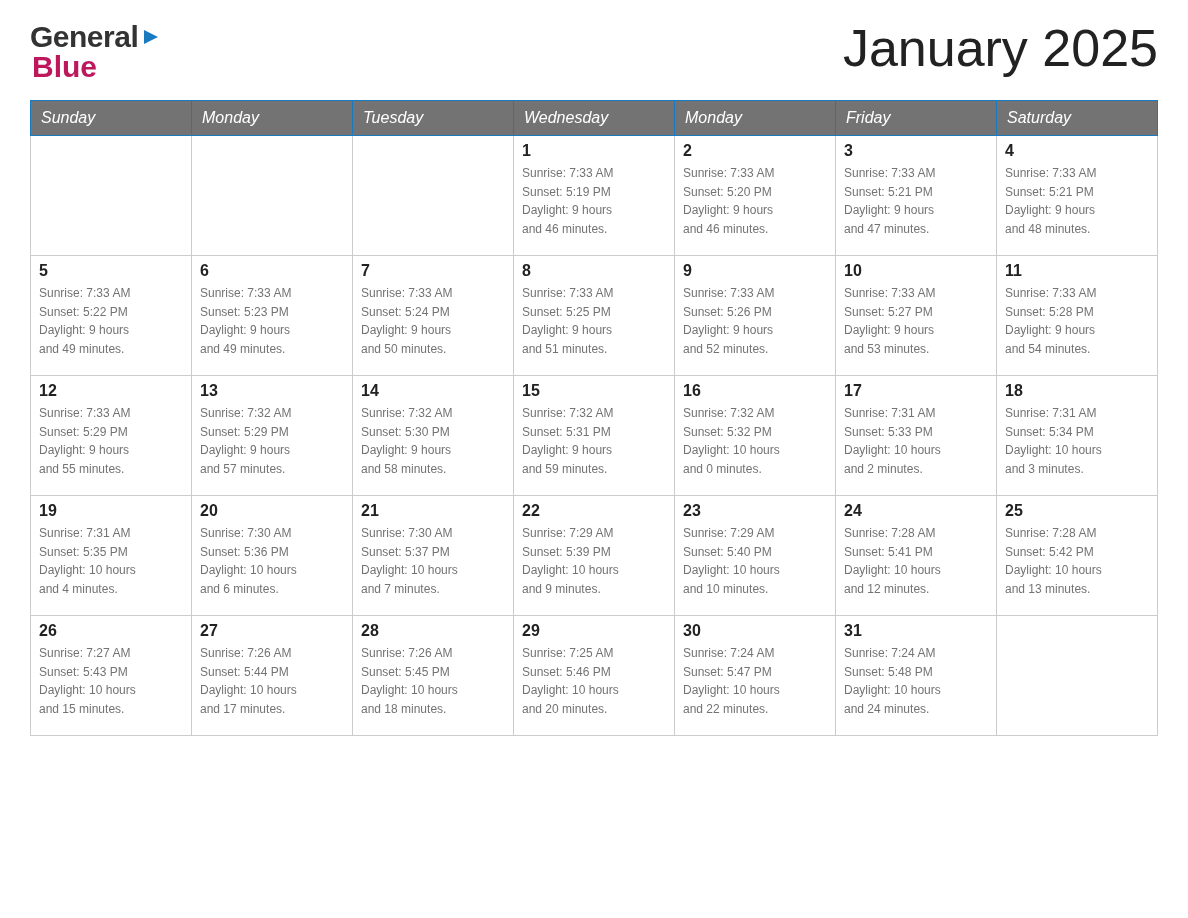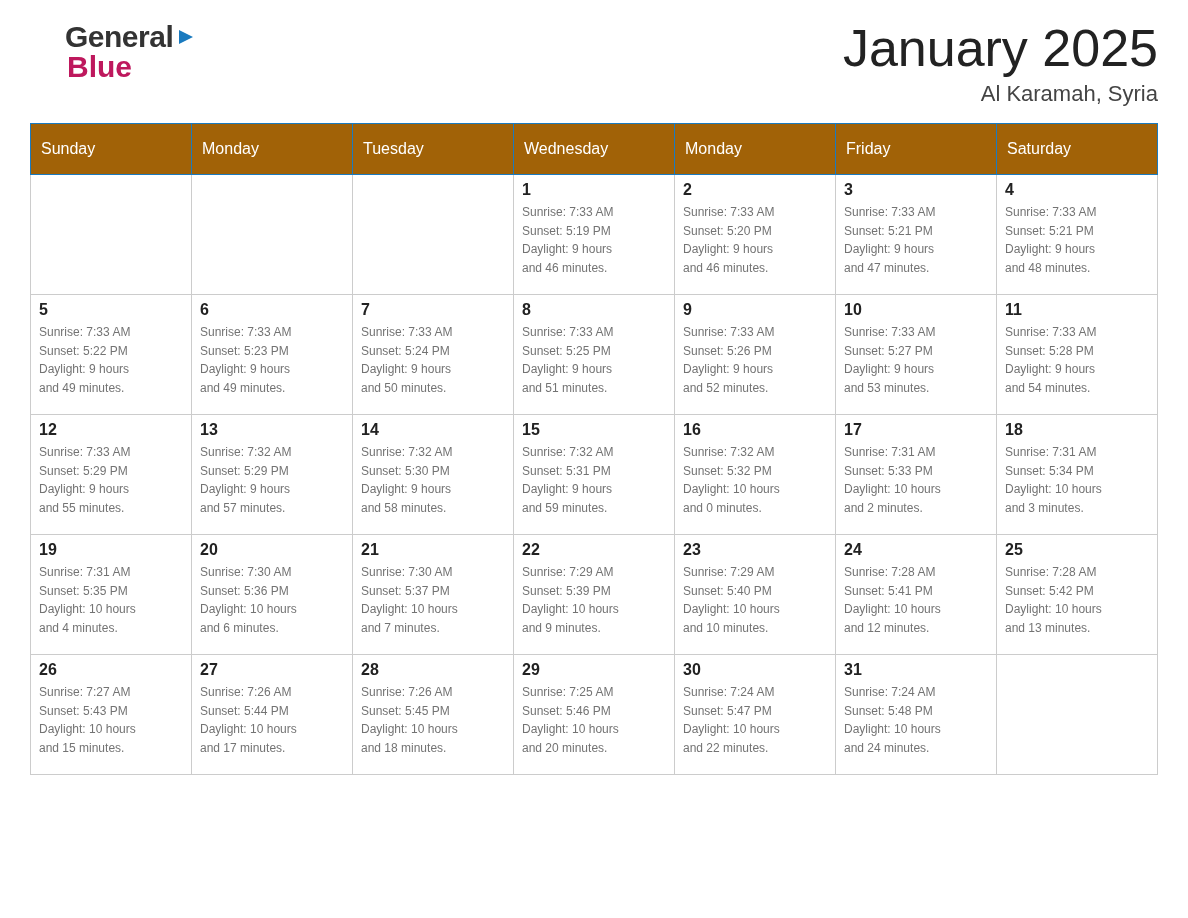--- a/index.html
+++ b/index.html
@@ -8,21 +8,20 @@
       background: #fff;
       width: 1188px;
       min-height: 918px;
       padding: 20px 30px;
     }
     .header {
       display: flex;
       justify-content: space-between;
       align-items: flex-start;
       margin-bottom: 16px;
-      margin-left: 35px;
     }
     .title-block {
       text-align: right;
     }
     .month-title {
       font-size: 52px;
       font-weight: 400;
       color: #222;
       line-height: 1.1;
     }
@@ -30,27 +29,28 @@
       font-size: 22px;
       color: #444;
       margin-top: 4px;
     }
     .calendar {
       width: 100%;
       border-collapse: collapse;
       table-layout: fixed;
     }
     .calendar th {
-      background: #a16207;
+      background: #737373;
       color: #fff;
       text-align: left;
-      padding: 16px 10px;
+      padding: 8px 10px;
       font-size: 16px;
       font-weight: normal;
       border: 1px solid #1a7abf;
+      font-style: italic;
     }
     .calendar td {
       border: 1px solid #ccc;
       vertical-align: top;
       padding: 6px 8px;
       height: 120px;
     }
     .day-number {
       font-size: 16px;
       font-weight: bold;
@@ -106,21 +106,20 @@
       <span class="logo-flag">
         <svg width="22" height="22" viewBox="0 0 22 22">
           <polygon points="4,4 18,11 4,18" fill="#1a7abf"></polygon>
         </svg>
       </span>
     </div>
     <div class="logo-line2">Blue</div>
   </div>
   <div class="title-block">
     <div class="month-title">January 2025</div>
-    <div class="location">Al Karamah, Syria</div>
   </div>
 </div>
 
 <table class="calendar">
   <thead>
     <tr>
       <th>Sunday</th>
       <th>Monday</th>
       <th>Tuesday</th>
       <th>Wednesday</th>

